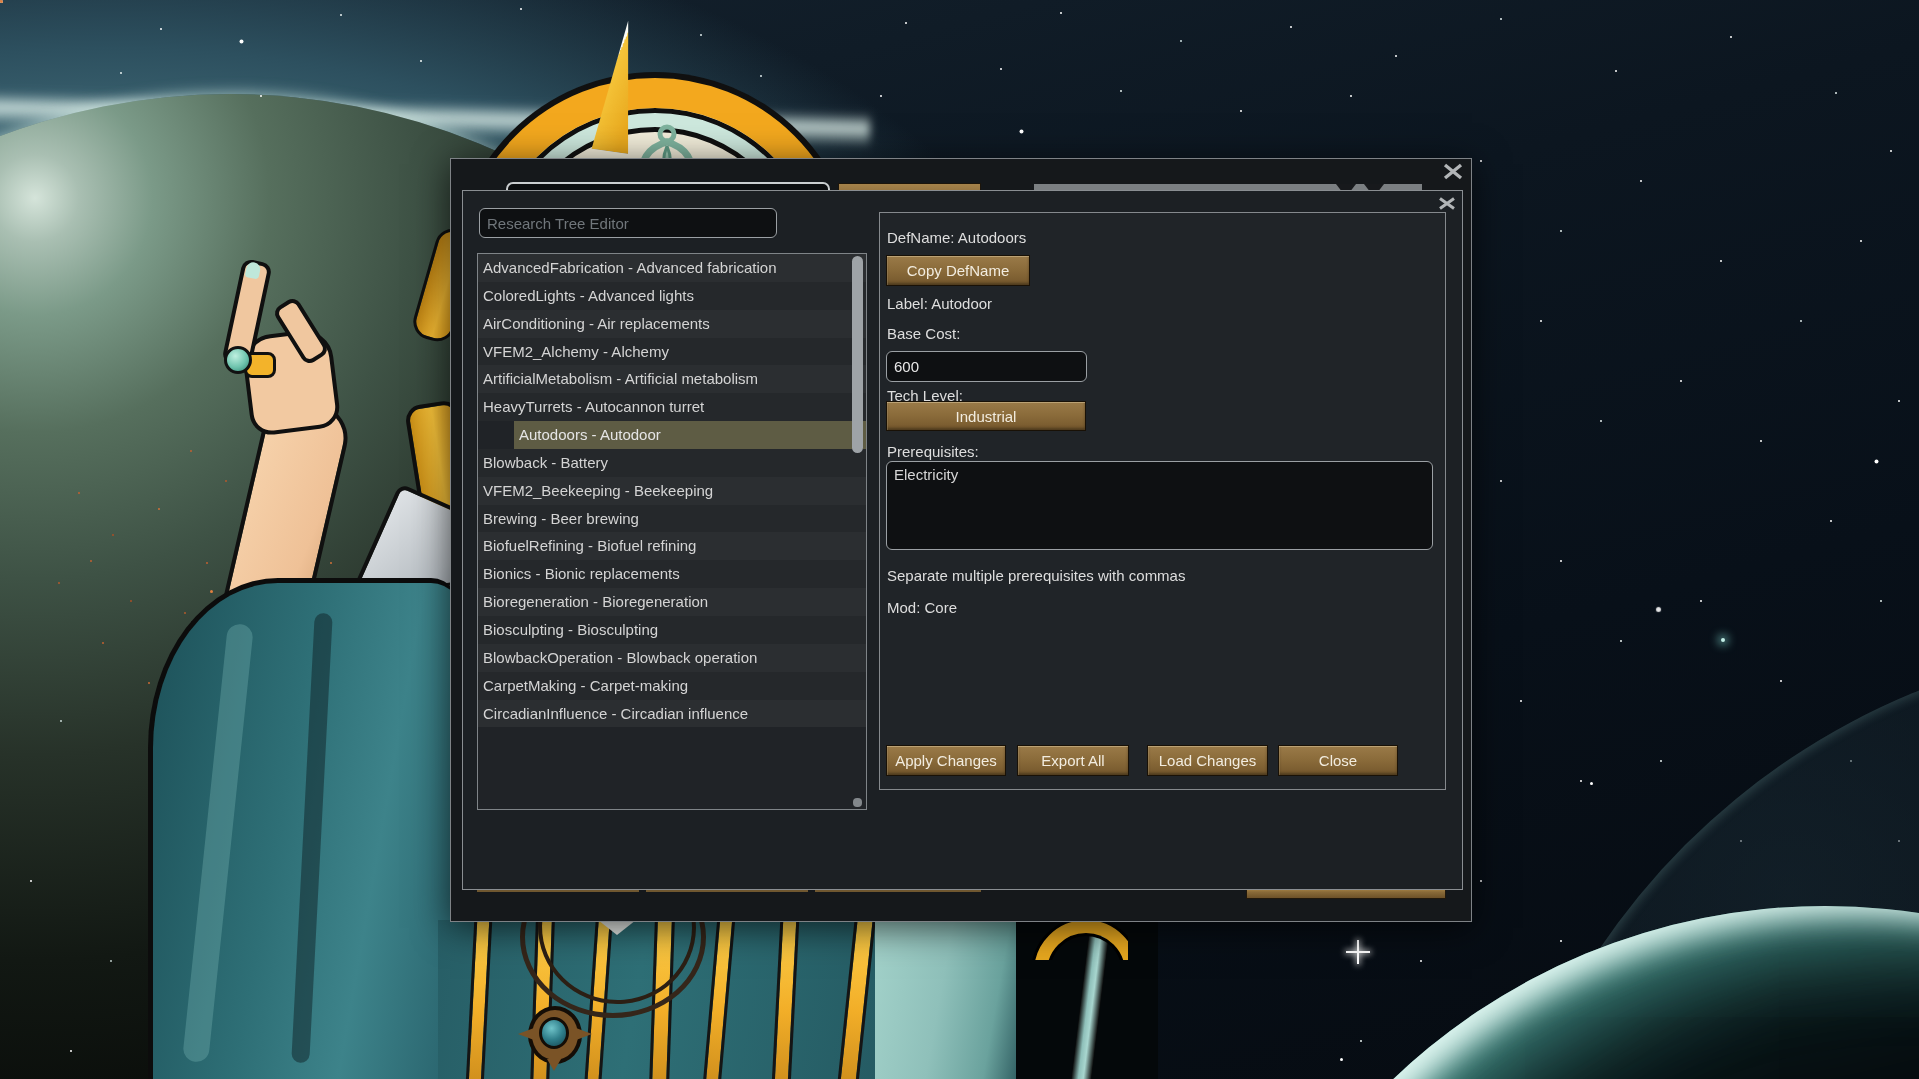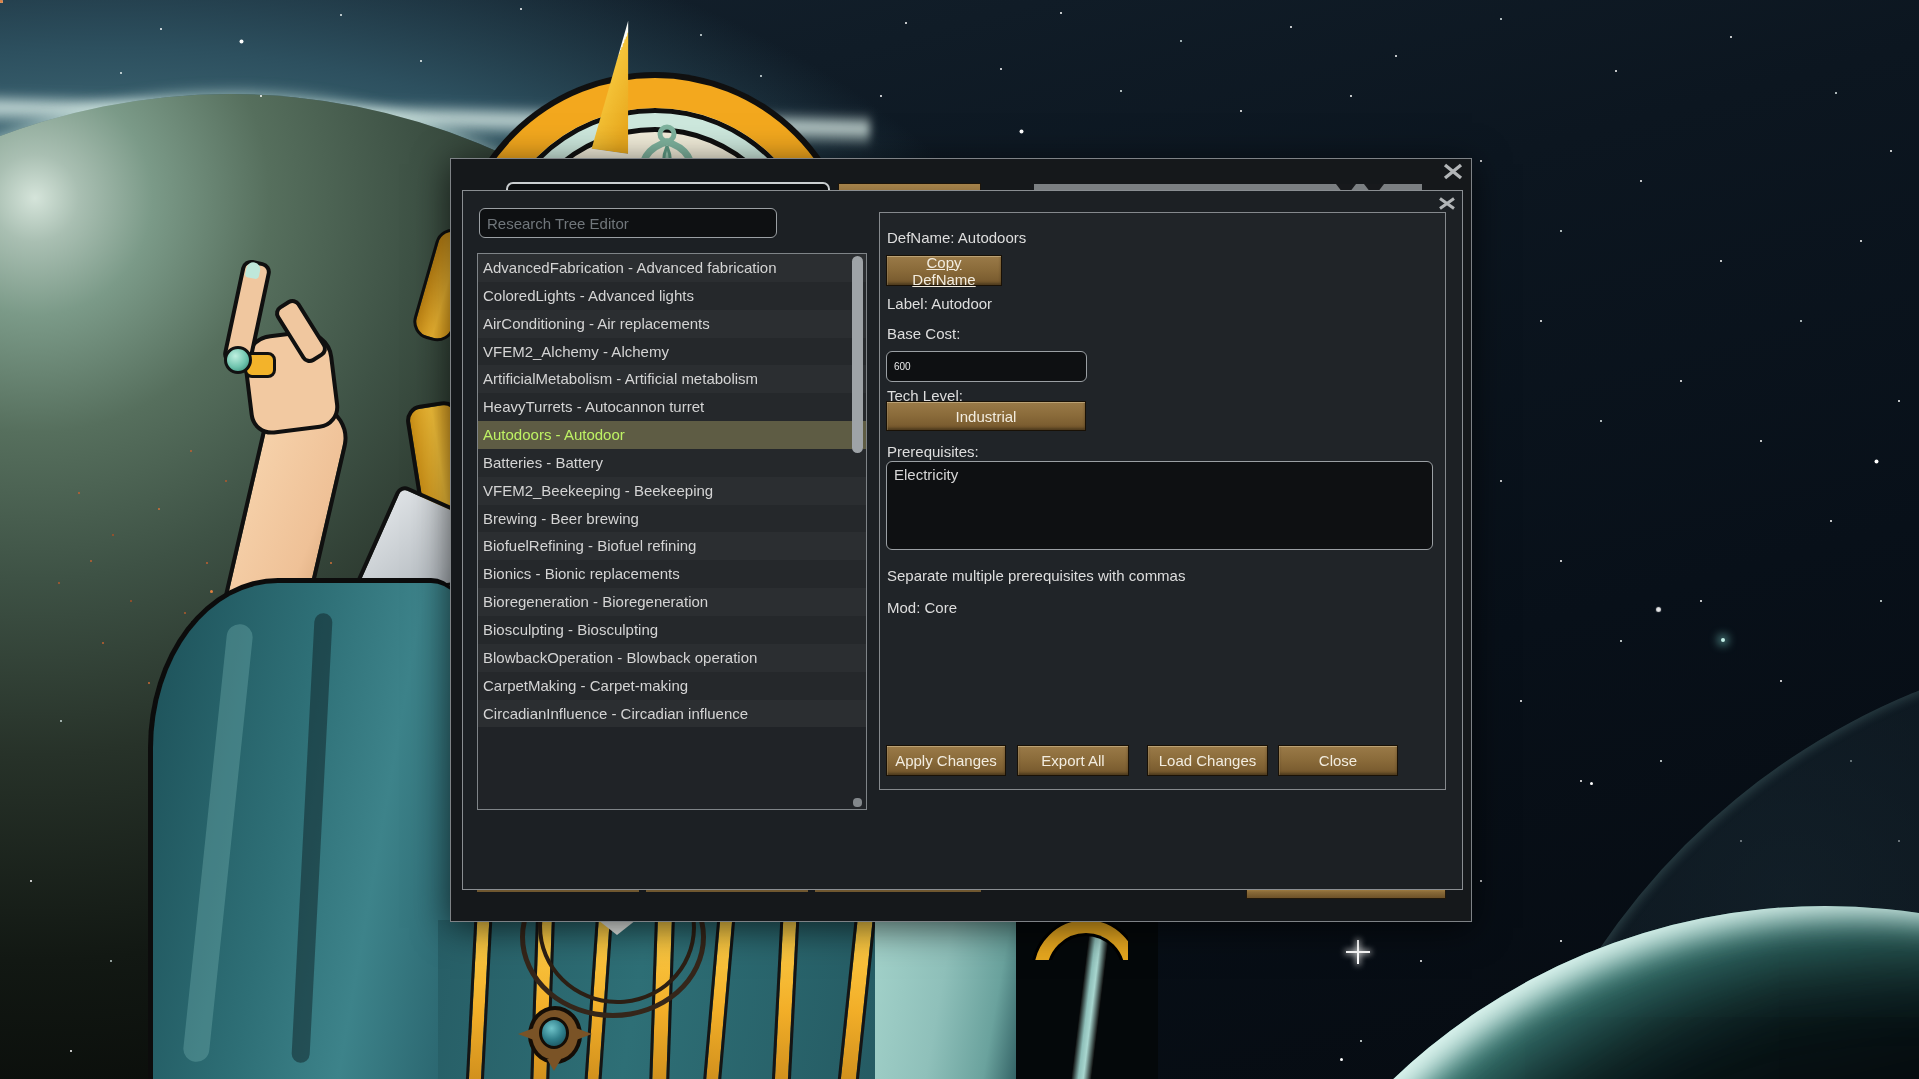--- a/index.html
+++ b/index.html
@@ -142,33 +142,33 @@
   .close-x svg{display:block;}
 
   .search-input{left:16px;top:17px;width:298px;height:30px;background:#0e1012;border:1px solid #9ba0a4;border-radius:6px;
        color:#e6e6e6;font-size:15px;padding:0 7px;box-sizing:border-box;outline:none;}
   .search-input::placeholder{color:#70767b;}
 
   .list{left:14px;top:62px;width:390px;height:557px;border:1px solid #7f8488;background:#202327;box-sizing:border-box;overflow:hidden;}
   .row{height:27.85px;line-height:27.8px;font-size:15px;color:#d4d4d4;padding-left:5px;white-space:nowrap;overflow:hidden;cursor:pointer;}
   .row:nth-child(odd){background:#2b2e31;}
   .row:nth-child(even){background:#25282b;}
-  .row.selected{background:#5e5c44;color:#bef264;}
+  .row.selected{background:#5e5c44;color:#e5e5e5;margin-left:36px;}
   .scrollbar{position:absolute;right:3px;top:2px;width:11px;height:551px;}
   .scroll-thumb{position:absolute;left:0;top:0;width:11px;height:197px;border-radius:6px;background:#9ea3a7;}
   .scroll-cap{position:absolute;left:1px;bottom:0;width:9px;height:9px;border-radius:4px;background:#82878b;}
 
   .panel{left:416px;top:21px;width:567px;height:578px;border:1px solid #85898d;background:#202428;box-sizing:border-box;}
   .plabel{position:absolute;left:7px;font-size:15px;color:#dedede;line-height:18px;white-space:nowrap;}
   .rw-btn{position:absolute;display:flex;align-items:center;justify-content:center;cursor:pointer;
        font-family:inherit;font-size:15px;color:#f2ecdf;border:1px solid #191106;
        background:linear-gradient(180deg,#9a7a48 0%,#8a6b3a 48%,#74572c 100%);
        box-shadow:inset 0 1px 0 rgba(255,240,200,.35),inset 1px 0 0 rgba(255,240,200,.18),inset 0 -2px 3px rgba(0,0,0,.35);}
   .text-input{position:absolute;background:#0e1012;border:1px solid #9ba0a4;border-radius:6px;color:#e8e8e8;
-       font-size:10px;font-family:inherit;padding:0 7px;box-sizing:border-box;outline:none;}
+       font-size:15px;font-family:inherit;padding:0 7px;box-sizing:border-box;outline:none;}
   .prereq-area{left:6px;top:248px;width:547px;height:89px;background:#0e1012;border:1px solid #9ba0a4;border-radius:6px;
        color:#d6d6d6;font-size:15px;font-family:inherit;padding:4px 7px;box-sizing:border-box;resize:none;outline:none;position:absolute;}
 </style>
 </head>
 <body>
 
 <div class="stage">
 
   <div class="abs sky"></div>
   <div class="abs horizon"></div>
@@ -259,39 +259,39 @@
     <input class="abs search-input" type="text" placeholder="Research Tree Editor" style="">
 
     <div class="abs list">
       <div class="row">AdvancedFabrication - Advanced fabrication</div>
       <div class="row">ColoredLights - Advanced lights</div>
       <div class="row">AirConditioning - Air replacements</div>
       <div class="row">VFEM2_Alchemy - Alchemy</div>
       <div class="row">ArtificialMetabolism - Artificial metabolism</div>
       <div class="row">HeavyTurrets - Autocannon turret</div>
       <div class="row selected">Autodoors - Autodoor</div>
-      <div class="row">Batteries - Battery</div>
+      <div class="row">Blowback - Battery</div>
       <div class="row">VFEM2_Beekeeping - Beekeeping</div>
       <div class="row">Brewing - Beer brewing</div>
       <div class="row">BiofuelRefining - Biofuel refining</div>
       <div class="row">Bionics - Bionic replacements</div>
       <div class="row">Bioregeneration - Bioregeneration</div>
       <div class="row">Biosculpting - Biosculpting</div>
       <div class="row">BlowbackOperation - Blowback operation</div>
       <div class="row">CarpetMaking - Carpet-making</div>
       <div class="row">CircadianInfluence - Circadian influence</div>
       <div class="scrollbar">
         <div class="scroll-thumb"></div>
         <div class="scroll-cap"></div>
       </div>
     </div>
 
     <div class="abs panel">
       <div class="plabel" style="top:8px;margin-top:8px;">DefName: Autodoors</div>
-      <button class="rw-btn" style="left:6px;top:42px;width:116px;height:31px;text-decoration:underline;">Copy DefName</button>
+      <button class="rw-btn" style="left:6px;top:42px;width:144px;height:31px;">Copy DefName</button>
       <div class="plabel" style="top:82px;">Label: Autodoor</div>
       <div class="plabel" style="top:112px;">Base Cost:</div>
       <input class="text-input" style="left: 6px; top: 138px; width: 201px; height: 31px;" type="text" value="600">
       <div class="plabel" style="top:174px;">Tech Level:</div>
       <button class="rw-btn" style="left:6px;top:188px;width:200px;height:30px;">Industrial</button>
       <div class="plabel" style="top:230px;">Prerequisites:</div>
       <textarea class="prereq-area" style="">Electricity</textarea>
       <div class="plabel" style="top:354px;">Separate multiple prerequisites with commas</div>
       <div class="plabel" style="top:386px;">Mod: Core</div>
 

